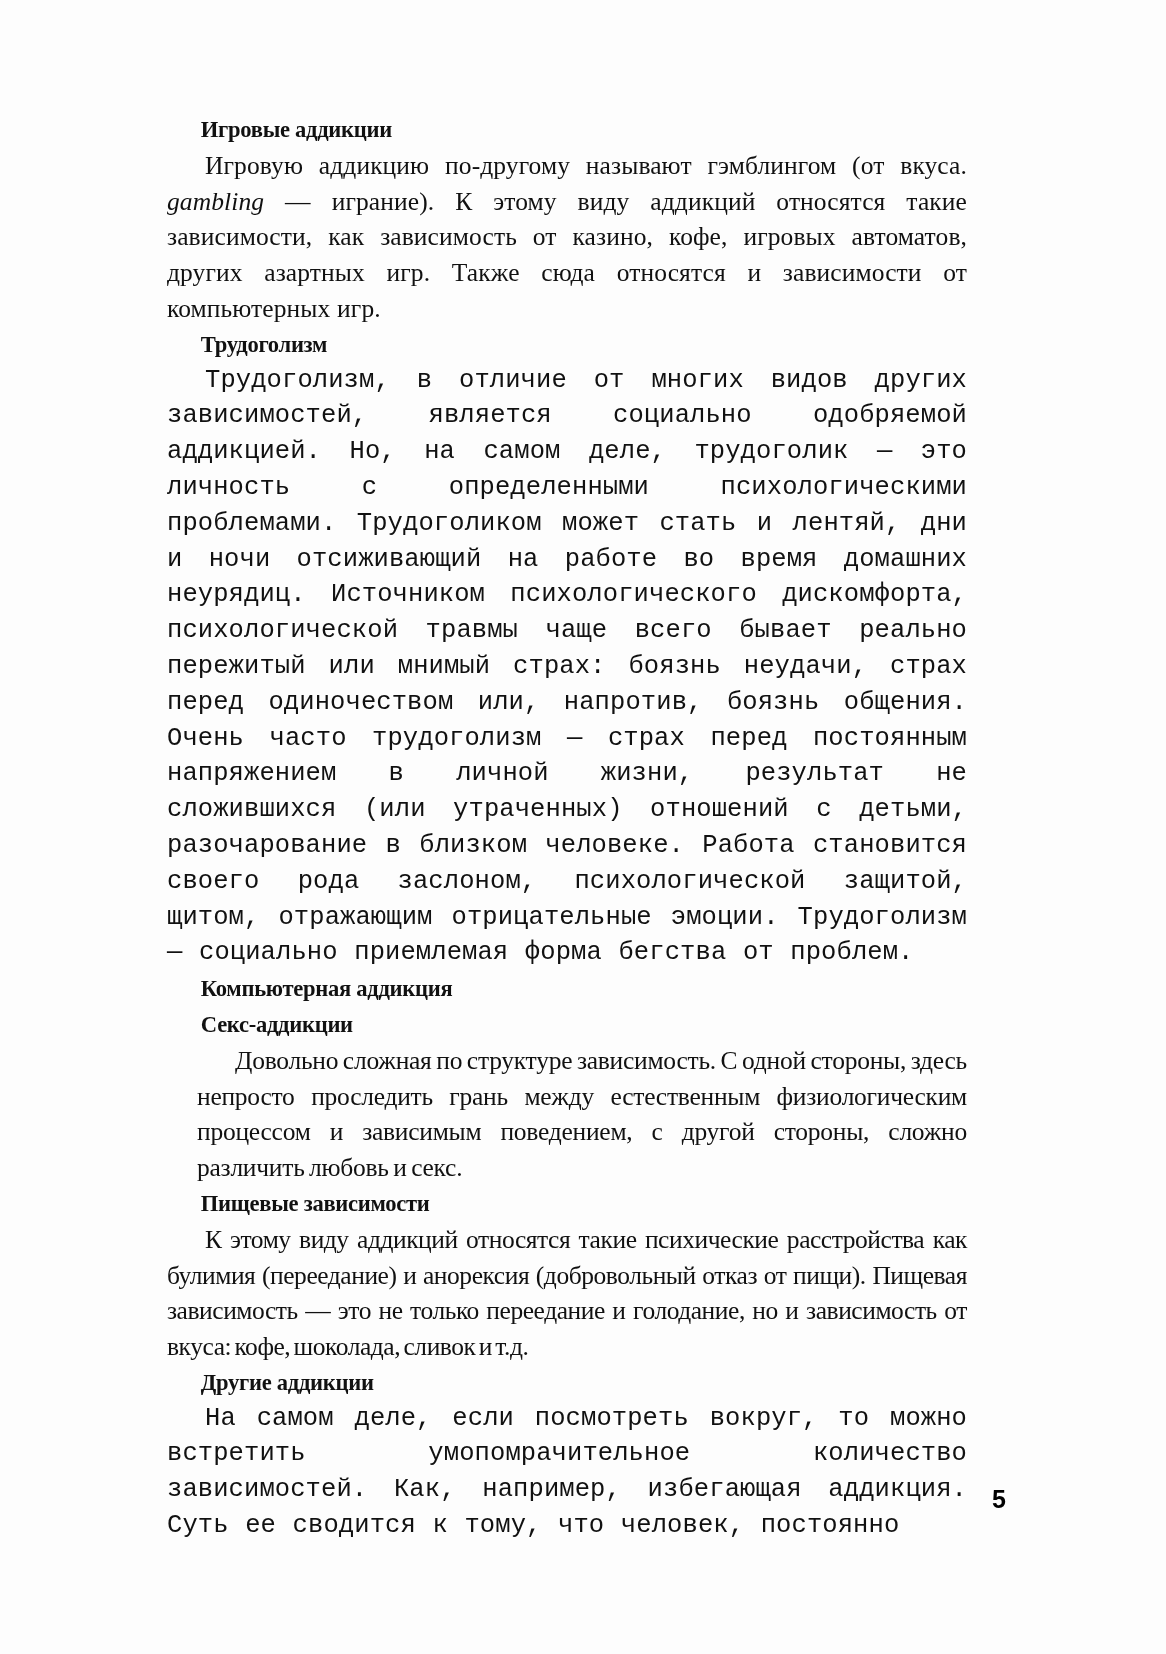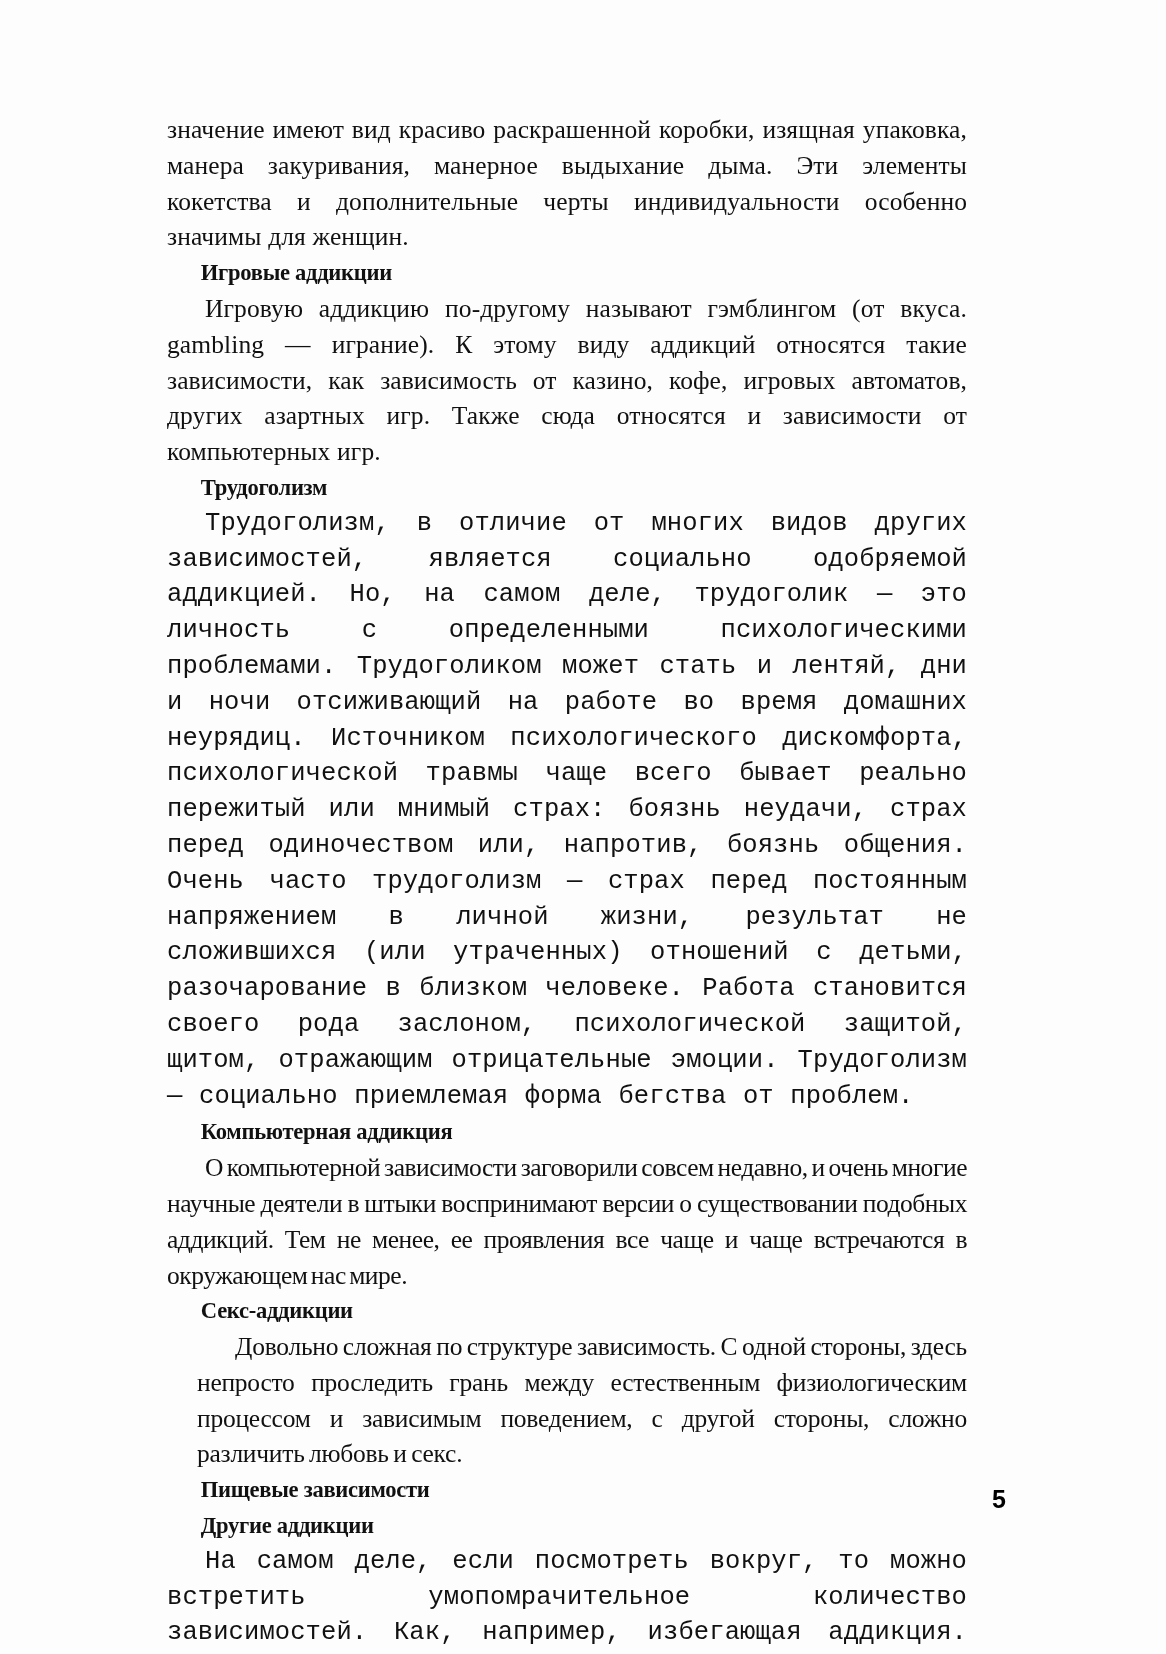--- a/index.html
+++ b/index.html
@@ -67,20 +67,21 @@
     font-weight: bold;
     text-indent: 36px;
     letter-spacing: -0.3px;
     font-family: "Liberation Serif", "DejaVu Serif", serif;
     transform: scaleX(0.94);
     transform-origin: left center;
     white-space: nowrap;
   }
 
   .it {
+    font-style: italic;
   }
 
   
   #folio {
     position: absolute;
     right: 160px;
     top: 1487px;
     font-family: "Liberation Sans", "DejaVu Sans", sans-serif;
     font-weight: bold;
     font-size: 25px;
@@ -88,40 +89,39 @@
     line-height: 1;
   }
 </style>
 </head>
 <body>
 
 <div id="page">
 
   <div id="text-column">
 
-    <p class="para">значение имеют вид красиво раскрашенной коробки, изящная упаковка, манера закуривания, манерное выдыхание дыма. Эти элементы кокетства и дополнительные черты индивидуальности особенно значимы для женщин.</p>
 
     <h3 class="subhead">Игровые аддикции</h3>
 
     <p class="para indent"><span>Игровую аддикцию по-другому называют гэмблингом (от вкуса.</span> <span class="it">gambling</span><span> — играние). К этому виду аддикций относятся такие зависимости, как зависимость от казино, кофе, игровых автоматов, других азартных игр. Также сюда относятся и зависимости от компьютерных игр.</span></p>
 
     <h3 class="subhead">Трудоголизм</h3>
 
     <p class="para indent loose">Трудоголизм, в отличие от многих видов других зависимостей, является социально одобряемой аддикцией. Но, на самом деле, трудоголик — это личность с определенными психологическими проблемами. Трудоголиком может стать и лентяй, дни и ночи отсиживающий на работе во время домашних неурядиц. Источником психологического дискомфорта, психологической травмы чаще всего бывает реально пережитый или мнимый страх: боязнь неудачи, страх перед одиночеством или, напротив, боязнь общения. Очень часто трудоголизм — страх перед постоянным напряжением в личной жизни, результат не сложившихся (или утраченных) отношений с детьми, разочарование в близком человеке. Работа становится своего рода заслоном, психологической защитой, щитом, отражающим отрицательные эмоции. Трудоголизм — социально приемлемая форма бегства от проблем.</p>
 
     <h3 class="subhead">Компьютерная аддикция</h3>
 
-    <p class="para indent tighter">О компьютерной зависимости заговорили совсем недавно, и очень многие научные деятели в штыки воспринимают версии о существовании подобных аддикций. Тем не менее, ее проявления все чаще и чаще встречаются в окружающем нас мире.</p>
 
     <h3 class="subhead">Секс-аддикции</h3>
 
     <p class="para indent tight">Довольно сложная по структуре зависимость. С одной стороны, здесь непросто проследить грань между естественным физиологическим процессом и зависимым поведением, с другой стороны, сложно различить любовь и секс.</p>
 
     <h3 class="subhead">Пищевые зависимости</h3>
 
+    <p class="para indent tighter">К этому виду аддикций относятся такие психические расстройства как булимия (переедание) и анорексия (добровольный отказ от пищи). Пищевая зависимость — это не только переедание и голодание, но и зависимость от вкуса: кофе, шоколада, сливок и т.д.</p>
 
     <h3 class="subhead">Другие аддикции</h3>
 
     <p class="para indent loose">На самом деле, если посмотреть вокруг, то можно встретить умопомрачительное количество зависимостей. Как, например, избегающая аддикция. Суть ее сводится к тому, что человек, постоянно</p>
 
   </div>
 
   <div id="folio">5</div>
 
 </div>

